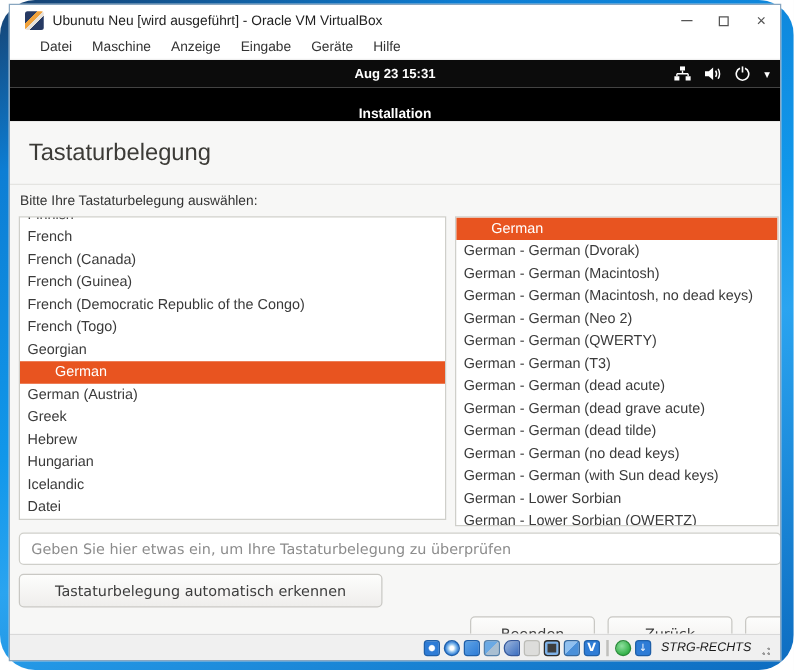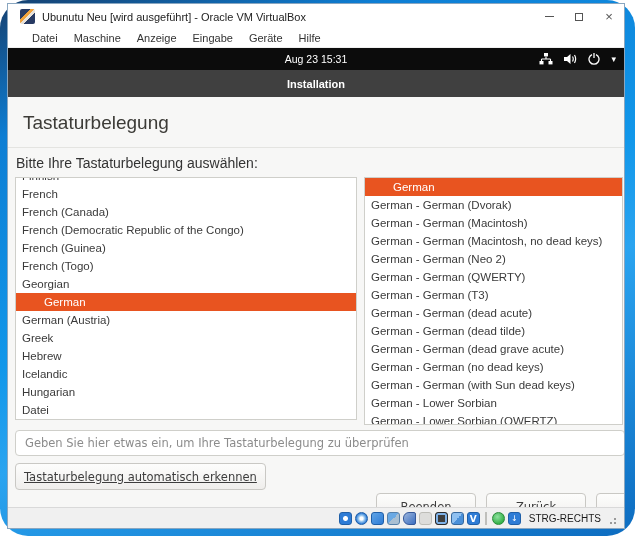--- a/index.html
+++ b/index.html
@@ -27,70 +27,70 @@
   .glyph-max { width:8px; height:8px; border:1px solid #555; }
   .glyph-close { font-size:13px; line-height:1; color:#555; }
 
   .menubar { height:19px; display:flex; align-items:center; padding-left:16px; background:#fff; border-bottom:1px solid #f0f0f0; flex:0 0 auto; }
   .menu-item { font-size:11px; color:#333; padding:0 8px; }
 
   
   .vm-screen { flex:1 1 auto; display:flex; flex-direction:column; overflow:hidden; background:#f7f7f6; }
 
   .ubuntu-bar { height:22px; background:#0c0c0c; position:relative; display:flex; align-items:center; justify-content:center; flex:0 0 auto; }
-  .clock { color:#fff; font-size:10.5px; font-weight:400; }
+  .clock { color:#fff; font-size:10.5px; font-weight:700; }
   .topbar-right { position:absolute; right:8px; top:0; height:100%; display:flex; align-items:center; gap:11px; }
   .topbar-right svg { display:block; }
   .chevron { color:#fff; font-size:9px; }
 
-  .inst-header { height:27px; background:#404040; display:flex; align-items:center; justify-content:center; flex:0 0 auto; }
+  .inst-header { height:27px; background:#000000; display:flex; align-items:flex-end; justify-content:center; flex:0 0 auto; }
   .inst-header span { color:#fff; font-size:11px; font-weight:700; }
 
   .inst-body { flex:1 1 auto; position:relative; overflow:hidden; background:#f7f7f6; color:#3c3b37; }
   .page-title { font-size:19px; font-weight:400; color:#3c3b37; margin:15px 0 0 15px; }
   .divider { border-bottom:1px solid #e4e4e1; margin-top:13px; }
-  .prompt { font-size:14px; color:#333; margin:7px 0 6px 8px; }
+  .prompt { font-size:11px; color:#333; margin:7px 0 6px 8px; }
 
   .lists { display:flex; margin-left:7px; margin-right:1px; gap:7px; align-items:flex-start; }
   .listbox { background:#fff; border:1px solid #cfcfca; overflow:hidden; }
   .listbox-left { width:342px; height:243px; }
   .listbox-right { flex:1 1 auto; height:248px; }
   .listbox ul { list-style:none; }
   .listbox-left ul { margin-top:-11px; }
   .listbox li { height:18px; line-height:18px; font-size:11.5px; padding-left:6px; color:#3a3a3a; white-space:nowrap; }
   .listbox li.selected { background:#E85420; color:#fff;padding-left:28px; }
 
   .test-input { display:block; margin:5px 1px 0 7px; width:610px; height:26px; border:1px solid #cfcfca; border-radius:4px;
     background:#fff; font-size:11.5px; padding:0 9px; color:#333; font-family:"DejaVu Sans",sans-serif; }
   .test-input::placeholder { color:#8c8c8c; }
 
   .btn { display:inline-block; border:1px solid #c9c8c4; border-radius:4px; background:linear-gradient(#fdfdfc,#efeeec);
     font-size:11.5px; color:#3d3d3d; font-family:"DejaVu Sans",sans-serif; }
-  .detect-btn { margin:7px 0 0 7px; height:27px; padding:0 8px;text-decoration:underline; }
+  .detect-btn { margin:7px 0 0 7px; height:27px; padding:0 28px; }
   .nav-buttons { position:absolute; right:-30px; bottom:-14px; display:flex; gap:10px; }
   .nav-btn { width:100px; height:28px; text-align:center; line-height:26px; }
   .nav-btn-partial { width:58px; }
 
   
   .statusbar { height:21px; flex:0 0 auto; background:#f0f0f0; border-top:1px solid #d9d9d9;
     display:flex; align-items:center; justify-content:flex-end; padding:0 8px; gap:3px; }
   .ic { width:13px; height:13px; border-radius:3px; flex:0 0 auto; font-family:"DejaVu Sans",sans-serif; }
   .ic-hdd { background:radial-gradient(circle at 50% 50%,#fff 0 2px,#2e7cd6 3px); border:1px solid #1f5fa8; }
   .ic-cd { border-radius:50%; background:radial-gradient(circle at 50% 50%,#fff 0 1.5px,#9ecbf0 3px,#2e7cd6 70%); border:1px solid #1f5fa8; }
   .ic-audio { background:linear-gradient(135deg,#5fa4e6,#2e7cd6); border:1px solid #1f5fa8; }
   .ic-net { background:linear-gradient(135deg,#6aa9e4 50%,#a9bfd2 50%); border:1px solid #5580aa; }
   .ic-usb { background:linear-gradient(135deg,#9db6dd,#3b6ec0); border:1px solid #35589a; border-radius:6px 2px 2px 6px; }
   .ic-folder { background:#dddddb; border:1px solid #bdbdb8; }
   .ic-display { background:#3d3d3d; border:1px solid #2a2a2a; box-shadow:inset 0 0 0 2px #7fb2e8; }
   .ic-rec { background:linear-gradient(135deg,#8fc0f0 50%,#4a90d9 50%); border:1px solid #35689e; }
   .ic-v { background:#2e7cd6; border:1px solid #1f5fa8; color:#fff; font-size:9px; font-weight:700; text-align:center; line-height:12px; }
   .ic-sep { width:2px; height:13px; border-radius:0; background:#bfbfbc; margin:0 2px; }
   .ic-mouse { border-radius:50%; background:radial-gradient(circle at 40% 35%,#8fe09f,#35b24a 70%); border:1px solid #2a8a3a; }
   .ic-kbd { background:#2e7cd6; border:1px solid #1f5fa8; color:#fff; font-size:8px; text-align:center; line-height:12px; }
-  .host-key { font-size:10px; color:#1a1a1a; margin-left:5px; white-space:nowrap; }
+  .host-key { font-size:10px; color:#1a1a1a; margin-left:5px; white-space:nowrap;font-style:italic; }
   .resize-grip { width:8px; height:8px; margin-left:4px; align-self:flex-end; margin-bottom:2px;
     background:
       radial-gradient(circle at 7px 1px,#9a9a9a 1px,transparent 1.2px),
       radial-gradient(circle at 7px 5px,#9a9a9a 1px,transparent 1.2px),
       radial-gradient(circle at 3px 5px,#9a9a9a 1px,transparent 1.2px); }
 </style>
 </head>
 <body>
 
 <div class="desktop">
@@ -154,46 +154,46 @@
         <div class="divider"></div>
         <div class="prompt">Bitte Ihre Tastaturbelegung auswählen:</div>
 
         <div class="lists">
           <div class="listbox listbox-left">
             <ul>
 
             <li>Finnish</li>
                 <li>French</li>
                 <li>French (Canada)</li>
+                <li>French (Guinea)</li>
                 <li>French (Democratic Republic of the Congo)</li>
-                <li>French (Guinea)</li>
                 <li>French (Togo)</li>
                 <li>Georgian</li>
                 <li class="selected">German</li>
                 <li>German (Austria)</li>
                 <li>Greek</li>
                 <li>Hebrew</li>
+                <li>Hungarian</li>
                 <li>Icelandic</li>
-                <li>Hungarian</li>
                 <li>Datei</li>
               </ul>
           </div>
           <div class="listbox listbox-right">
             <ul>
 
             <li class="selected">German</li>
                 <li>German - German (Dvorak)</li>
                 <li>German - German (Macintosh)</li>
                 <li>German - German (Macintosh, no dead keys)</li>
                 <li>German - German (Neo 2)</li>
                 <li>German - German (QWERTY)</li>
                 <li>German - German (T3)</li>
                 <li>German - German (dead acute)</li>
+                <li>German - German (dead grave acute)</li>
                 <li>German - German (dead tilde)</li>
-                <li>German - German (dead grave acute)</li>
                 <li>German - German (no dead keys)</li>
                 <li>German - German (with Sun dead keys)</li>
                 <li>German - Lower Sorbian</li>
                 <li>German - Lower Sorbian (QWERTZ)</li>
               </ul>
           </div>
         </div>
 
         <input class="test-input" type="text" placeholder="Geben Sie hier etwas ein, um Ihre Tastaturbelegung zu überprüfen" style="">
 

